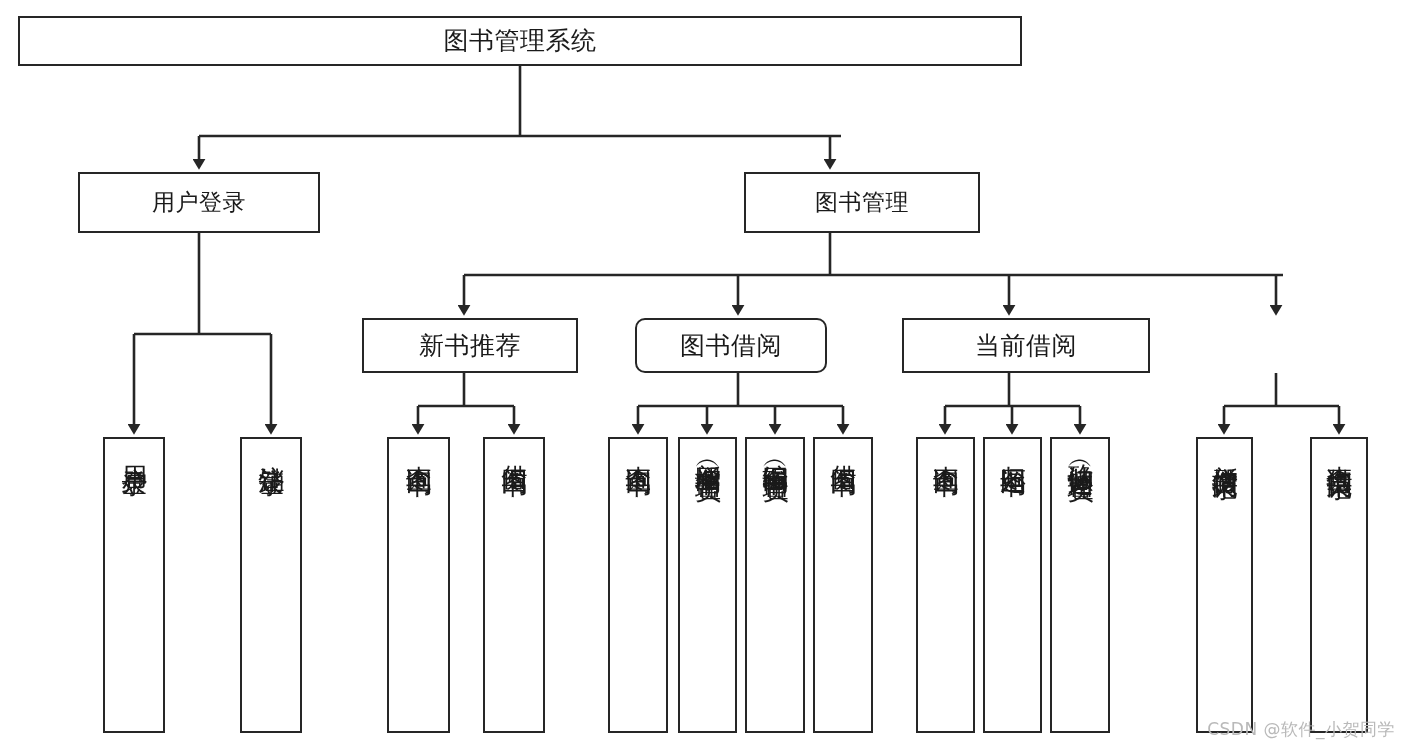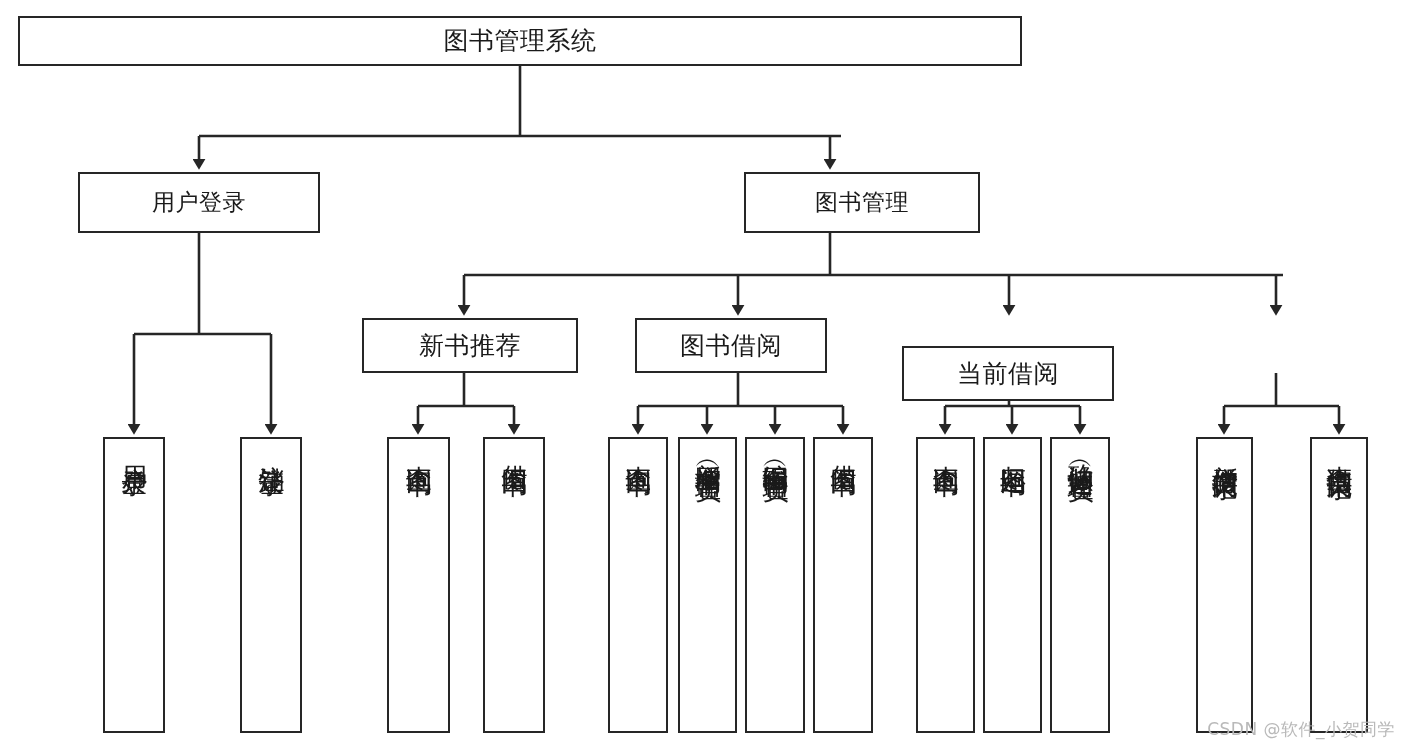--- a/index.html
+++ b/index.html
@@ -128,24 +128,24 @@
   <div class="node-box lvl-2" style="left:78px;top:172px;width:242px;height:61px;">
     <span class="node-label">用户登录</span>
   </div>
   <div class="node-box lvl-2" style="left:744px;top:172px;width:236px;height:61px;">
     <span class="node-label">图书管理</span>
   </div>
 
   <div class="node-box lvl-3" style="left:362px;top:318px;width:216px;height:55px;">
     <span class="node-label">新书推荐</span>
   </div>
-  <div class="node-box lvl-3" style="left:635px;top:318px;width:192px;height:55px;">
+  <div class="node-box lvl-3" style="left:635px;top:318px;width:192px;height:55px;border-radius:10px;">
     <span class="node-label">图书借阅</span>
   </div>
-  <div class="node-box lvl-3" style="left:902px;top:318px;width:212px;height:55px;margin-top:28px;">
+  <div class="node-box lvl-3" style="left:902px;top:318px;width:248px;height:55px;">
     <span class="node-label">当前借阅</span>
   </div>
 
   <div class="node-box leaf" style="left:103px;top:437px;width:62px;height:296px;">
     <span class="node-label">用户登录</span>
   </div>
   <div class="node-box leaf" style="left:240px;top:437px;width:62px;height:296px;">
     <span class="node-label">注销登录</span>
   </div>
 

